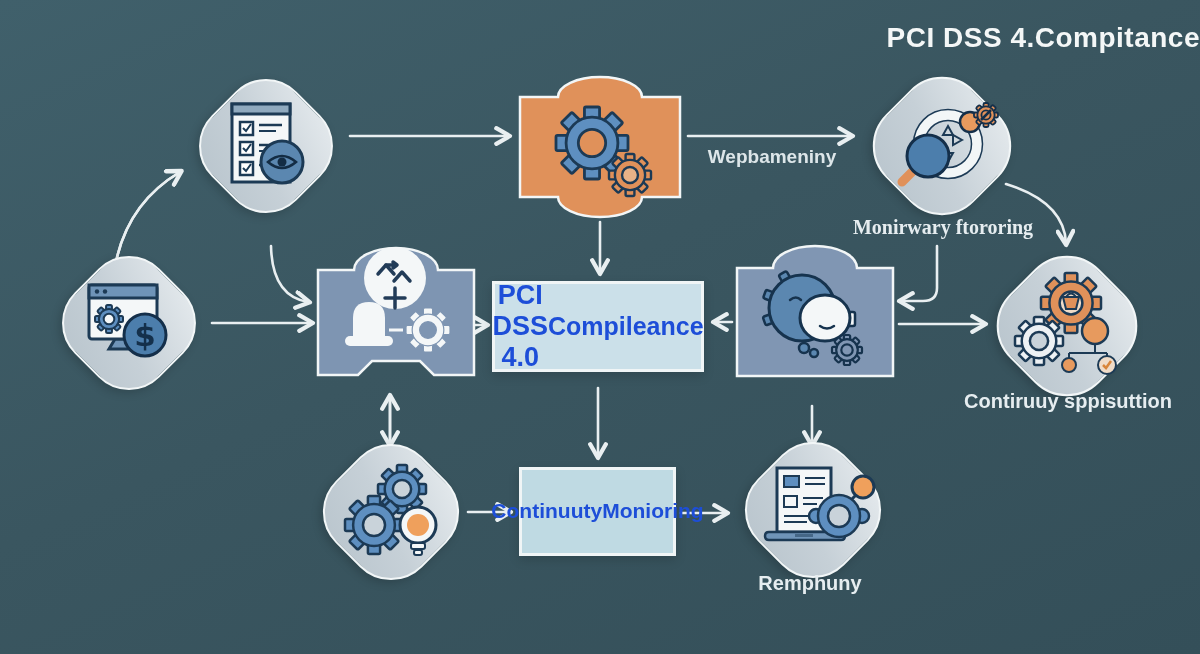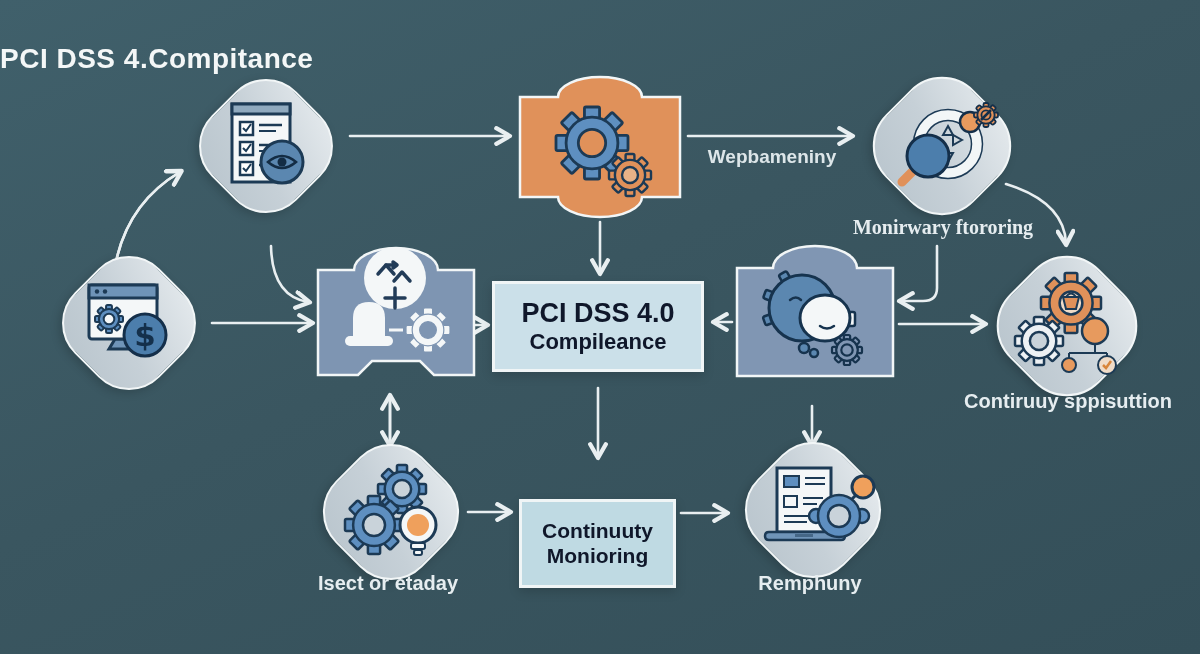--- a/index.html
+++ b/index.html
@@ -2,22 +2,22 @@
 <html><head>
 <meta charset="utf-8">
 <style>
   html,body{margin:0;padding:0;background:#2c444d;}
   .canvas{
     position:relative;width:1200px;height:654px;overflow:hidden;
     background:linear-gradient(155deg,#40606b 0%,#3a5660 45%,#344f59 100%);
     font-family:"Liberation Sans","DejaVu Sans",sans-serif;
   }
   .title{
-    position:absolute;left:0;right:0;top:22px;text-align:left;
-    font-size:28px;font-weight:bold;color:#f4f7f7;letter-spacing:.5px;margin-top:21px;
+    position:absolute;left:0;right:0;top:22px;text-align:right;
+    font-size:28px;font-weight:bold;color:#f4f7f7;letter-spacing:.5px;
   }
   .blob{
     position:absolute;border-radius:36%;transform:rotate(45deg);
     background:linear-gradient(200deg,#e6ebee 0%,#c6d0d7 55%,#b9c5cd 100%);
     border:2.5px solid #f2f6f7;box-shadow:0 4px 10px rgba(0,0,0,.18);
   }
   .blob-inner{
     position:absolute;inset:0;display:flex;align-items:center;justify-content:center;
     transform:rotate(-45deg);
   }
@@ -25,27 +25,27 @@
   .iconsvg{overflow:visible;}
   .nlabel{
     position:absolute;transform:translateX(-50%);white-space:nowrap;
     font-size:20px;font-weight:bold;color:#e6edf0;
   }
   .edge-label{
     position:absolute;transform:translateX(-50%);white-space:nowrap;
     font-size:19px;font-weight:bold;color:#dde6e9;
   }
   .cbox{
-    position:absolute;display:flex;flex-direction:column;align-items:center;justify-content:center;
+    position:absolute;display:flex;align-items:center;justify-content:center;
     background:#cbe0e9;border:3px solid #f0f5f6;box-sizing:border-box;
-    color:#0f172a;text-align:center;line-height:1.15;box-shadow:0 4px 10px rgba(0,0,0,.15);
+    color:#1d4ed8;text-align:center;line-height:1.15;box-shadow:0 4px 10px rgba(0,0,0,.15);
   }
   .cbox .l1{font-size:27px;font-weight:bold;}
-  .cbox .l2{font-size:22px;font-weight:bold;}
-  .cbox2{background:#bfdae3;margin-top:32px;}
+  .cbox .l2{font-size:25px;font-weight:bold;}
+  .cbox2{background:#bfdae3;}
   .cbox2 .l1,.cbox2 .l2{font-size:21px;}
   .arrows{position:absolute;left:0;top:0;pointer-events:none;}
 </style>
 </head>
 <body>
 
 <div class="canvas">
 
   <div class="title">PCI DSS 4.Compitance</div>
 
@@ -321,21 +321,20 @@
             <circle cx="36" cy="66" r="20.88" fill="#5e8fc0" stroke="#1c3a55" stroke-width="2.5"></circle>
             <circle cx="36" cy="66" r="11.02" fill="#c9d3da" stroke="#1c3a55" stroke-width="2.5"></circle>
           </g>
         <circle cx="80" cy="66" r="18" fill="#f4f7f8" stroke="#1c3a55" stroke-width="3"></circle>
         <circle cx="80" cy="66" r="11" fill="#efa05c"></circle>
         <rect x="73" y="84" width="14" height="6" rx="2" fill="#f4f7f8" stroke="#1c3a55" stroke-width="2"></rect>
         <rect x="76" y="91" width="8" height="5" rx="2" fill="#f4f7f8" stroke="#1c3a55" stroke-width="2"></rect>
       </svg>
     </div>
   </div>
-  <div class="nlabel" style="left:388px;top:572px;">Isect or etaday</div>
 
   <div class="cbox cbox2" style="left:519px;top:467px;width:157px;height:89px;">
     <div class="l1">Continuuty</div>
     <div class="l2">Monioring</div>
   </div>
 
   <div class="blob" style="left:752px;top:449px;width:118px;height:118px;">
     <div class="blob-inner">
       <svg class="iconsvg" width="112" height="100" viewBox="0 0 112 100">
         <rect x="20" y="8" width="54" height="64" fill="#f4f7f8" stroke="#1c3a55" stroke-width="3"></rect>

